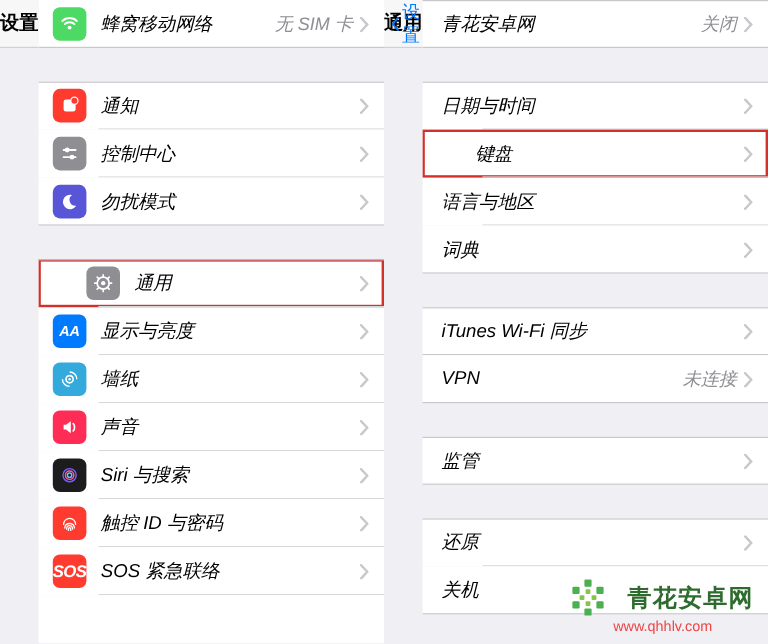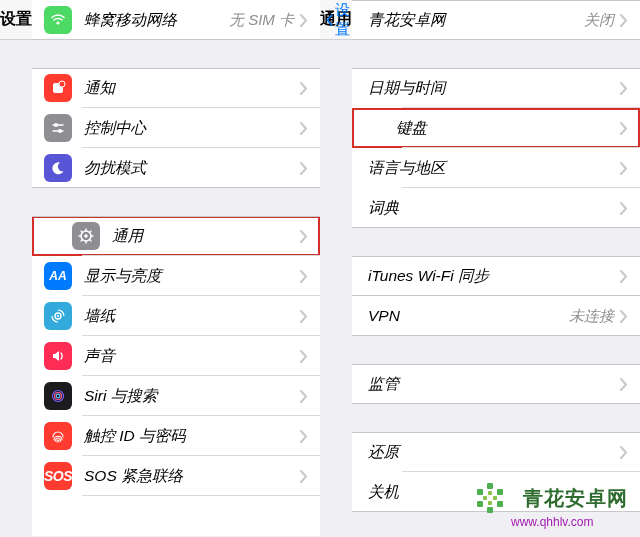--- a/index.html
+++ b/index.html
@@ -152,21 +152,21 @@
     gap: 16px;
   }
   .watermark .brand-text {
     font-size: 20px;
     font-weight: 700;
     color: #2e6b2e;
     letter-spacing: 1px;
   }
   .watermark .url {
     font-size: 12px;
-    color: #a21caf;
+    color: #ef4444;
     margin-left: 38px;
   }
   .link-blue { color:#007aff; }
 </style>
 </head>
 <body>
 
 <div class="panes">
 
   <div class="pane">

